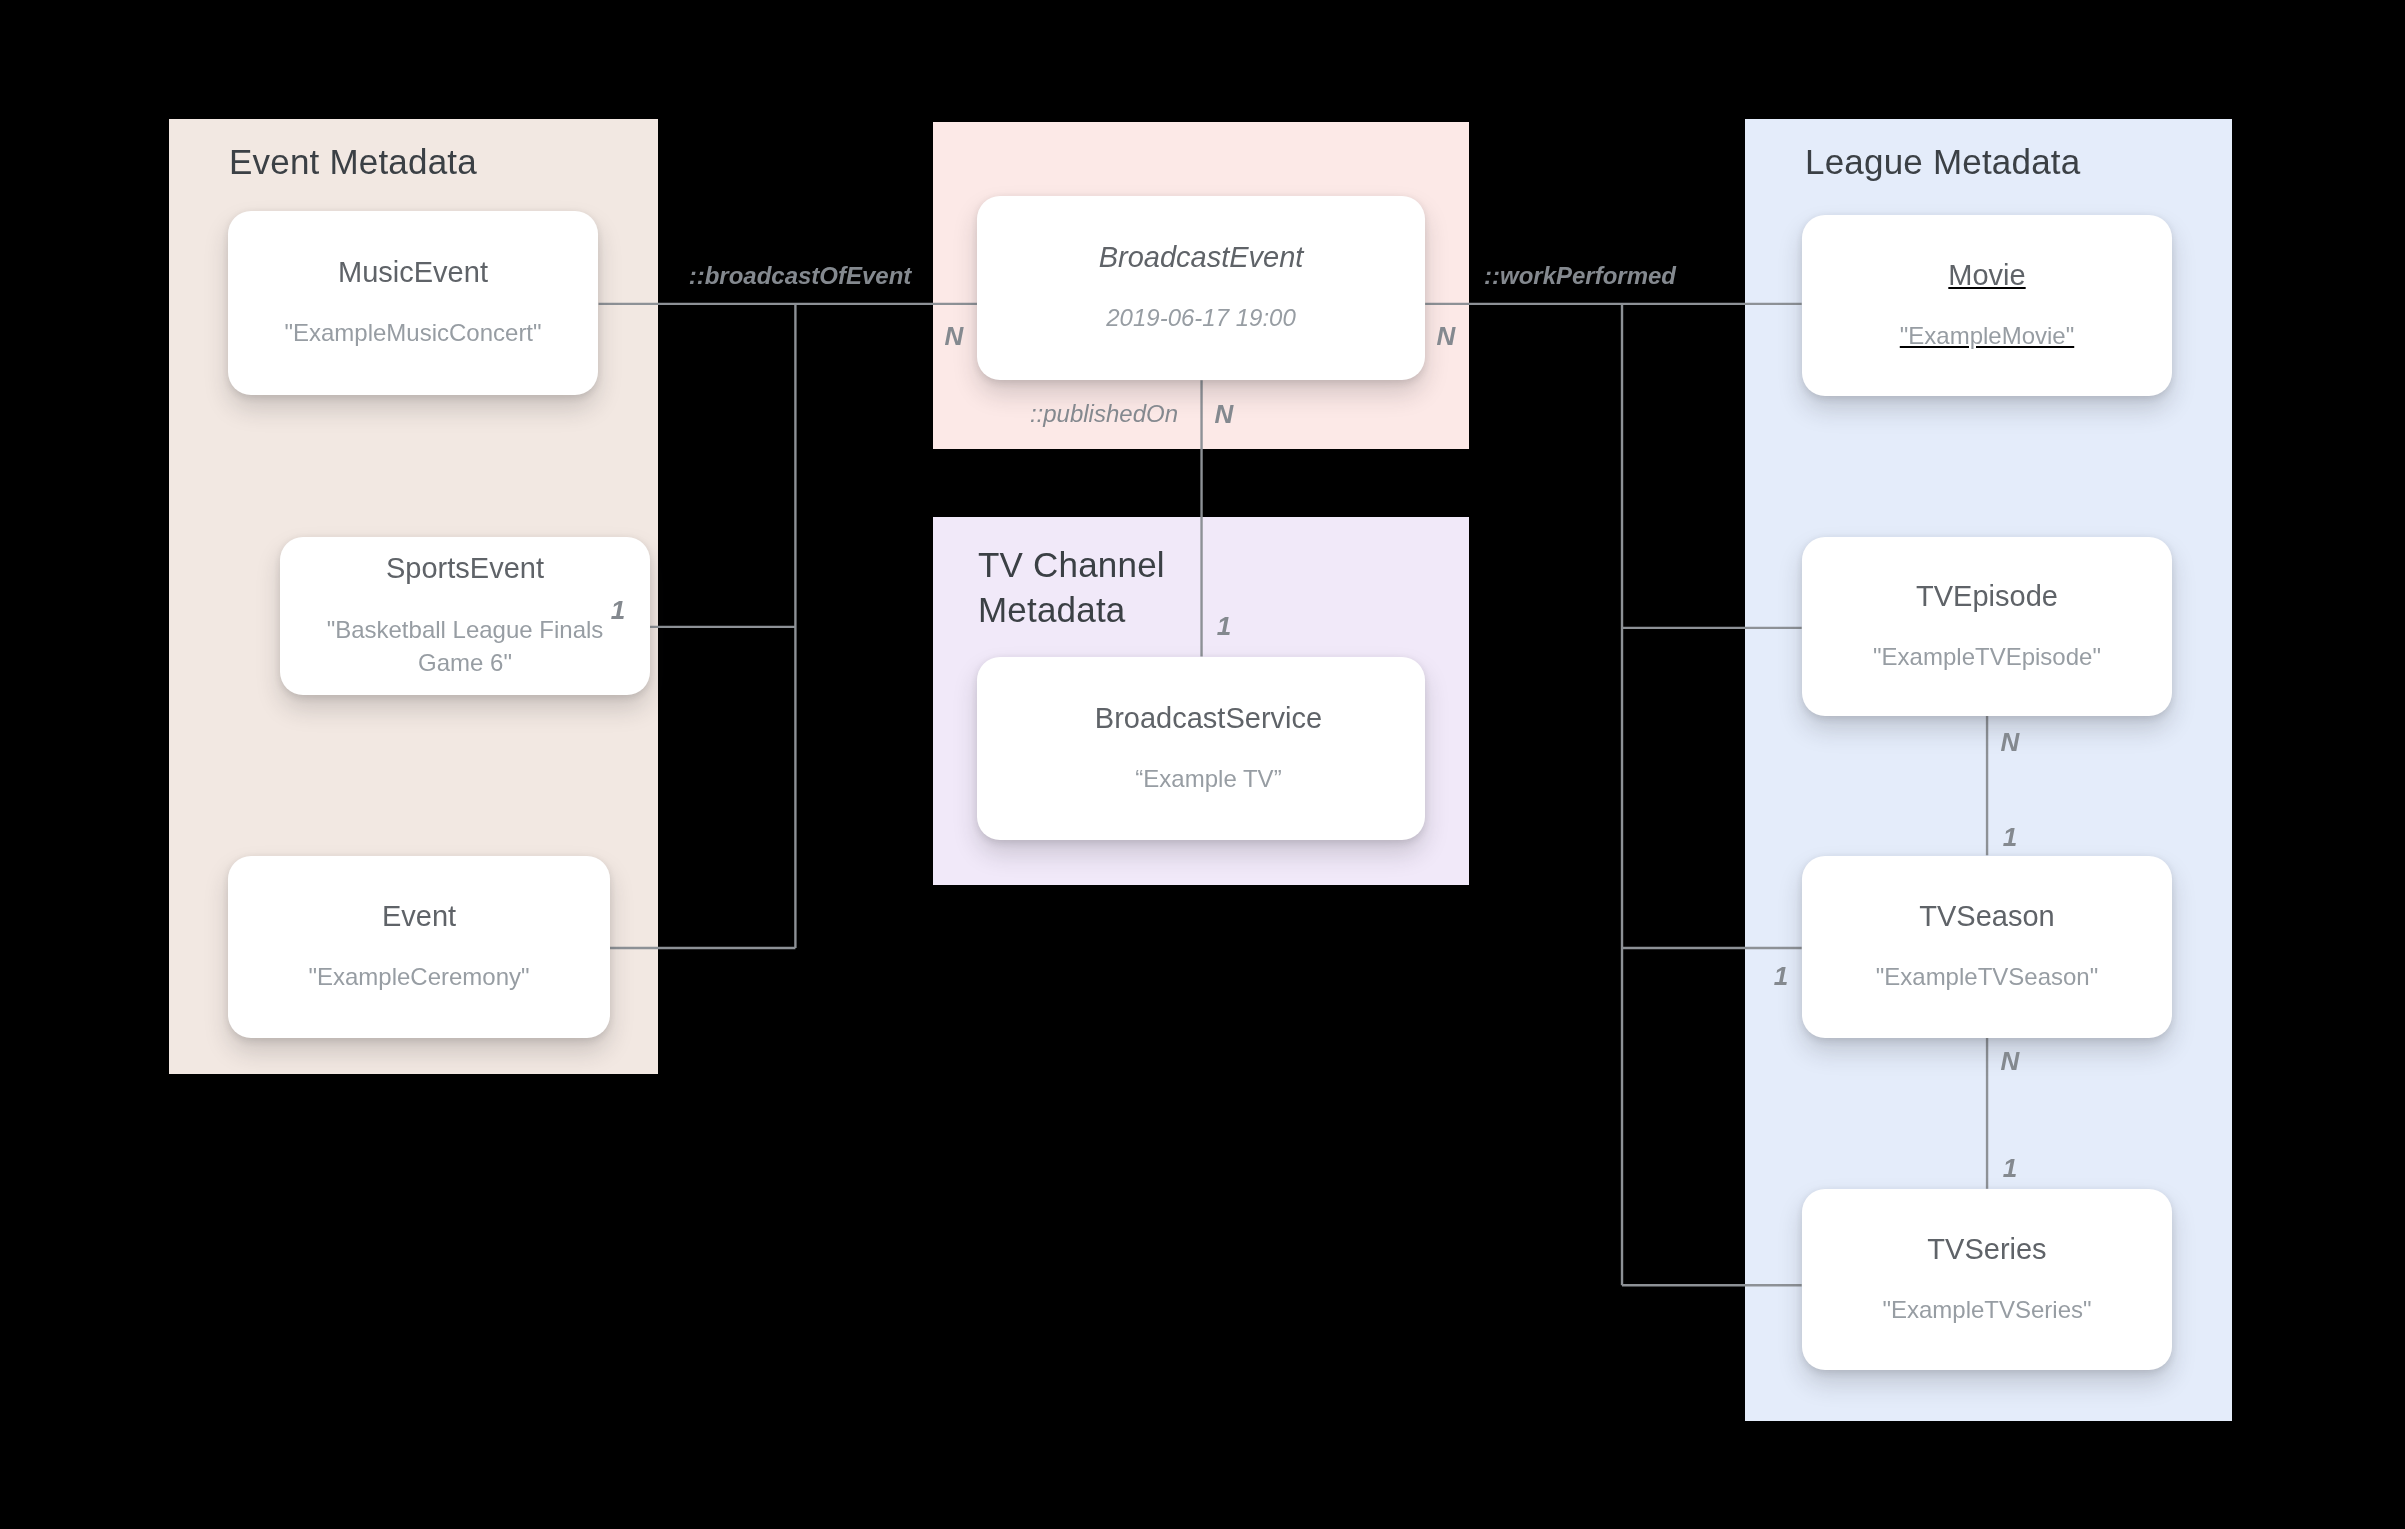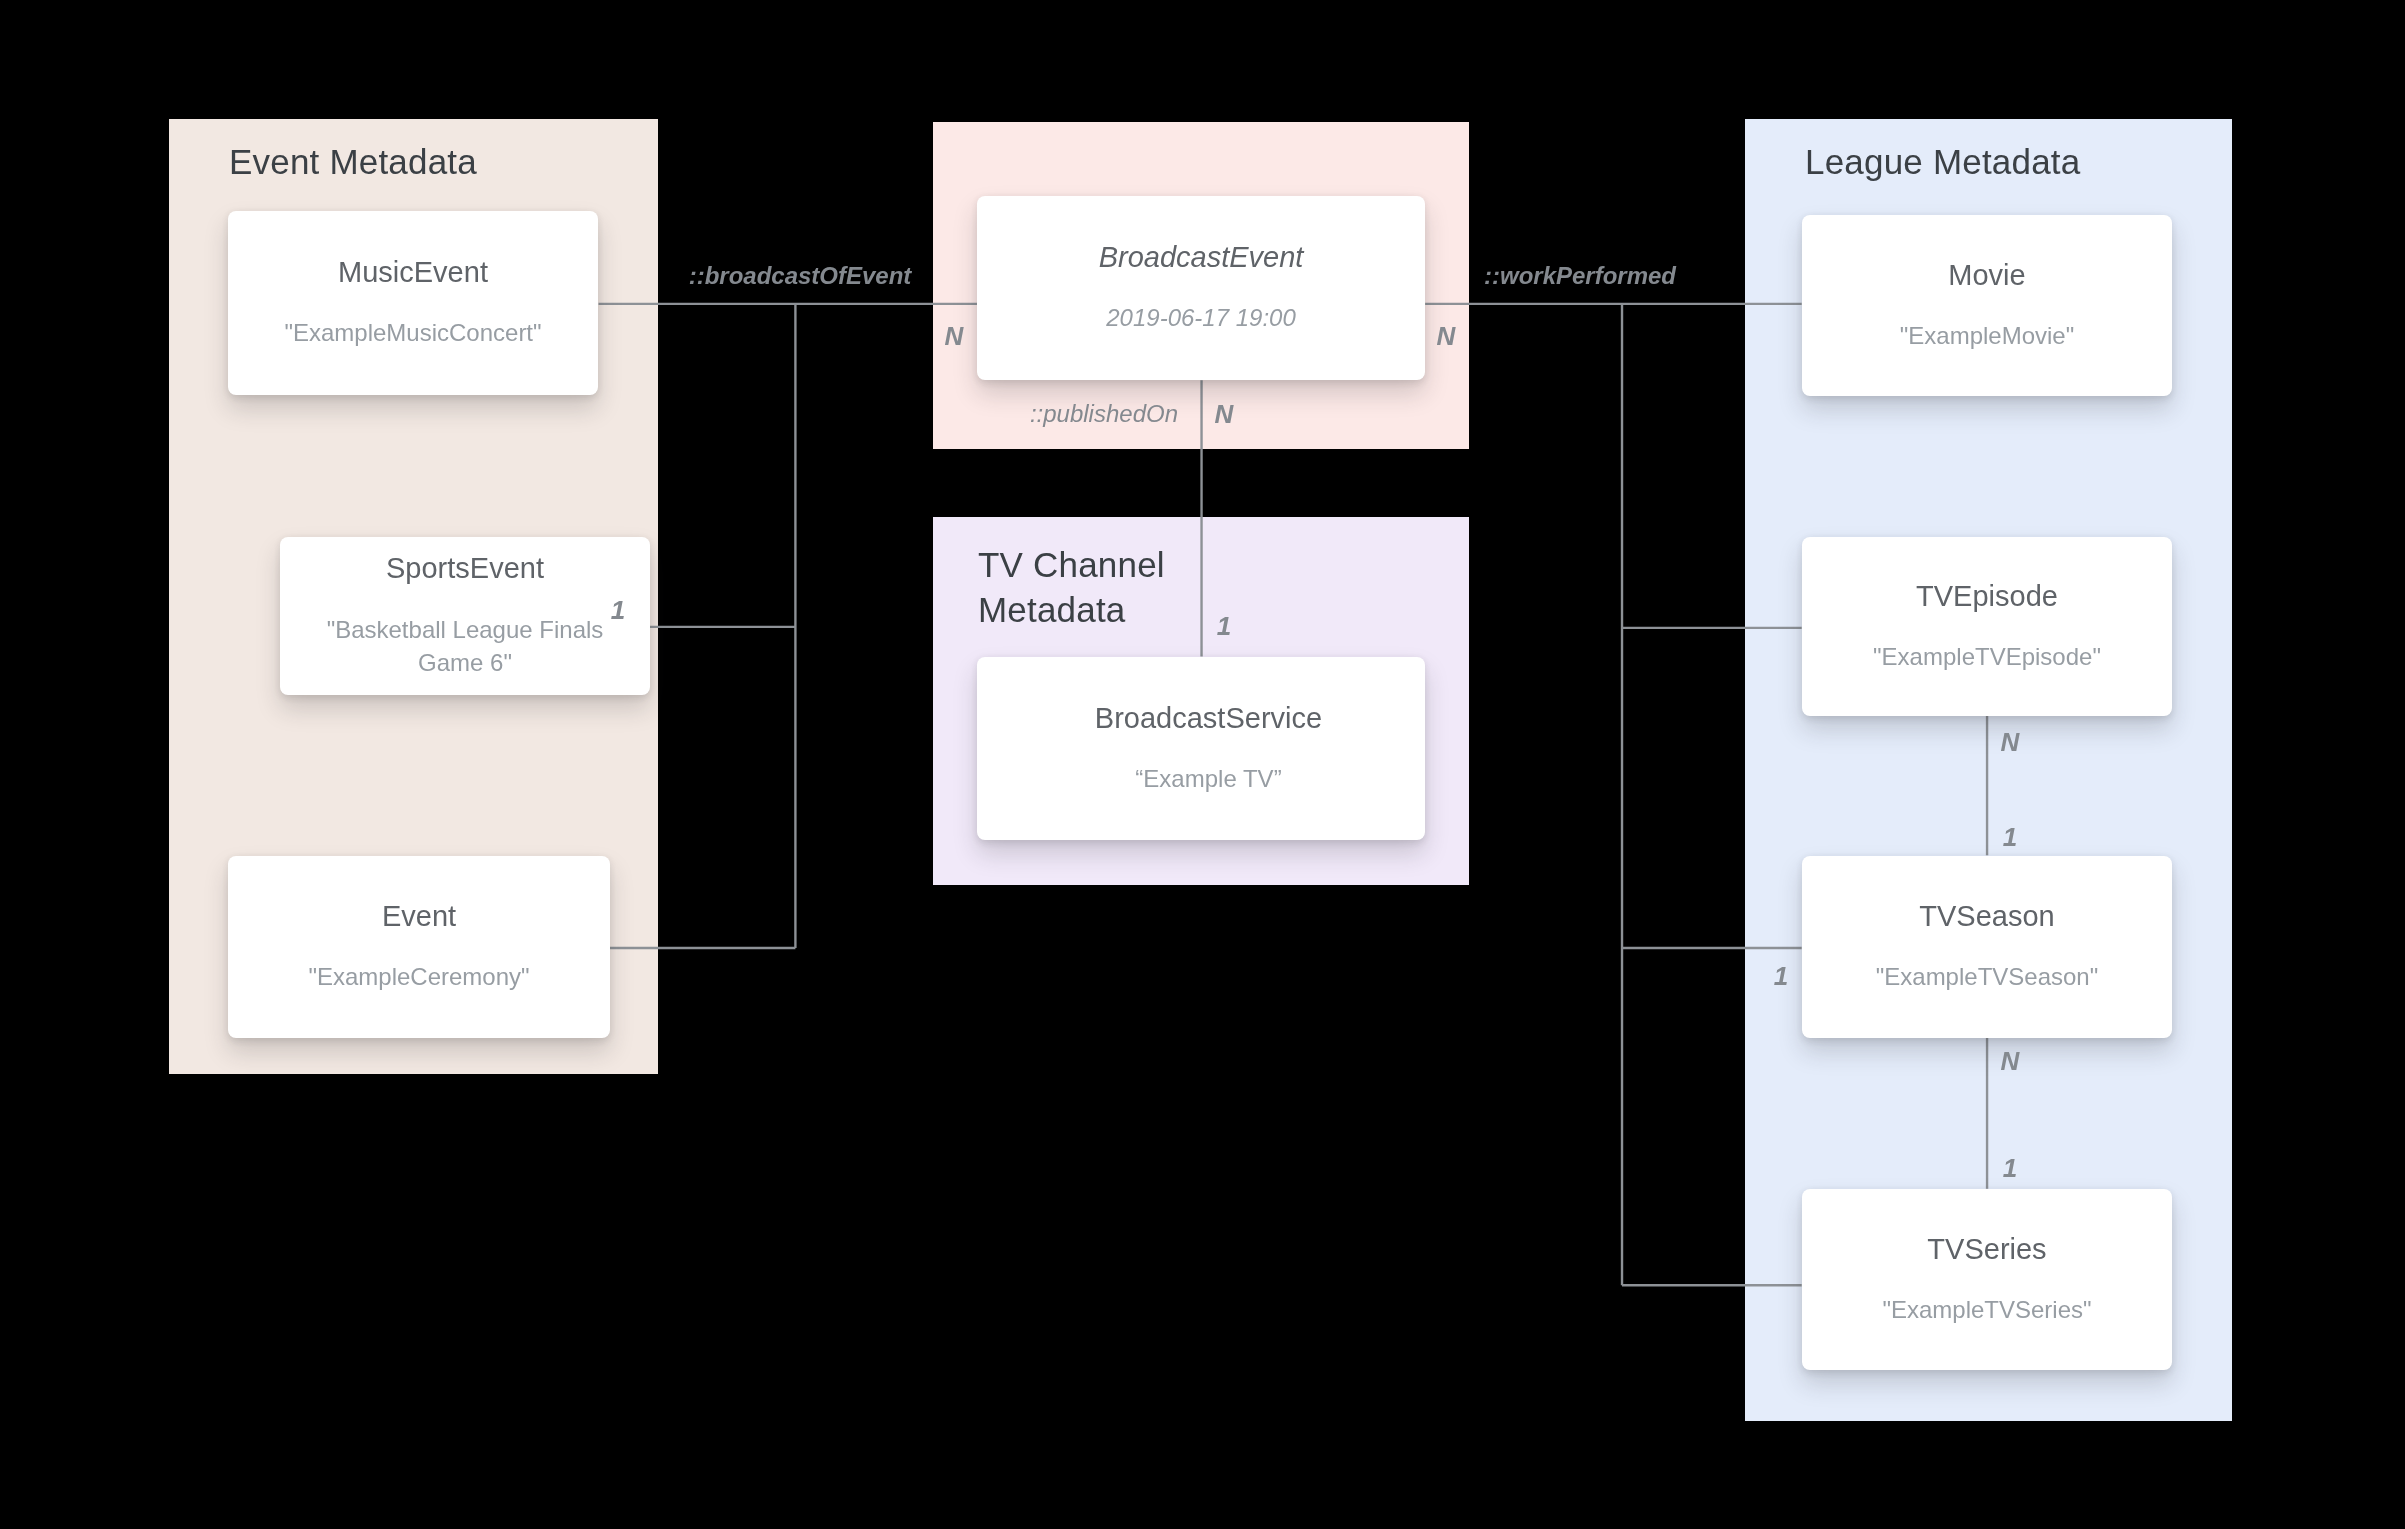--- a/index.html
+++ b/index.html
@@ -20,33 +20,33 @@
   .panel-media{left:1745px;top:119px;width:487px;height:1302px;background:var(--panel-media);}
   .panel-title{
     position:absolute;font-size:35px;line-height:1.28;font-weight:400;
     color:var(--panel-title);letter-spacing:0.2px;white-space:pre-line;
   }
   .t-event{left:229px;top:140px;}
   .t-tv{left:978px;top:543px;width:296px;}
   .t-media{left:1805px;top:140px;}
   .edges{position:absolute;left:0;top:0;width:2405px;height:1529px;}
   .card{
-    position:absolute;background:var(--card-bg);border-radius:8px;
+    position:absolute;background:var(--card-bg);border-radius:23px;
     display:flex;flex-direction:column;align-items:center;justify-content:center;
     gap:27px;text-align:center;padding:0 25px;box-sizing:border-box;
     box-shadow:0 13.4px 25px rgba(40,40,45,0.18),0 2.9px 7.6px rgba(40,40,45,0.12);
   }
   .card .title{font-size:29px;color:var(--node-title);line-height:1.15;}
   .card .subtitle{font-size:24px;color:var(--node-subtitle);line-height:1.4;}
   .c-music{left:228px;top:211px;width:370px;height:184px;}
   .c-sports{left:244px;top:537px;width:370px;height:158px;margin-left:36px;}
   .c-event{left:228px;top:856px;width:382px;height:182px;}
   .c-bevent{left:977px;top:196px;width:448px;height:184px;font-style:italic;}
   .c-bservice{left:977px;top:657px;width:448px;height:183px;padding-left:40px;}
-  .c-movie{left:1802px;top:215px;width:370px;height:181px;}
+  .c-movie{left:1802px;top:215px;width:370px;height:181px;text-decoration:underline;}
   .c-episode{left:1802px;top:537px;width:370px;height:179px;}
   .c-season{left:1802px;top:856px;width:370px;height:182px;}
   .c-series{left:1802px;top:1189px;width:370px;height:181px;}
   .rel-label{
     position:absolute;font-size:24px;font-style:italic;font-weight:700;
     color:var(--label);transform:translateX(-50%);white-space:nowrap;
   }
   .rl-broadcast{left:800px;top:262px;}
   .rl-work{left:1580px;top:262px;}
   .rl-published{right:1227px;top:400px;transform:none;font-weight:400;}

